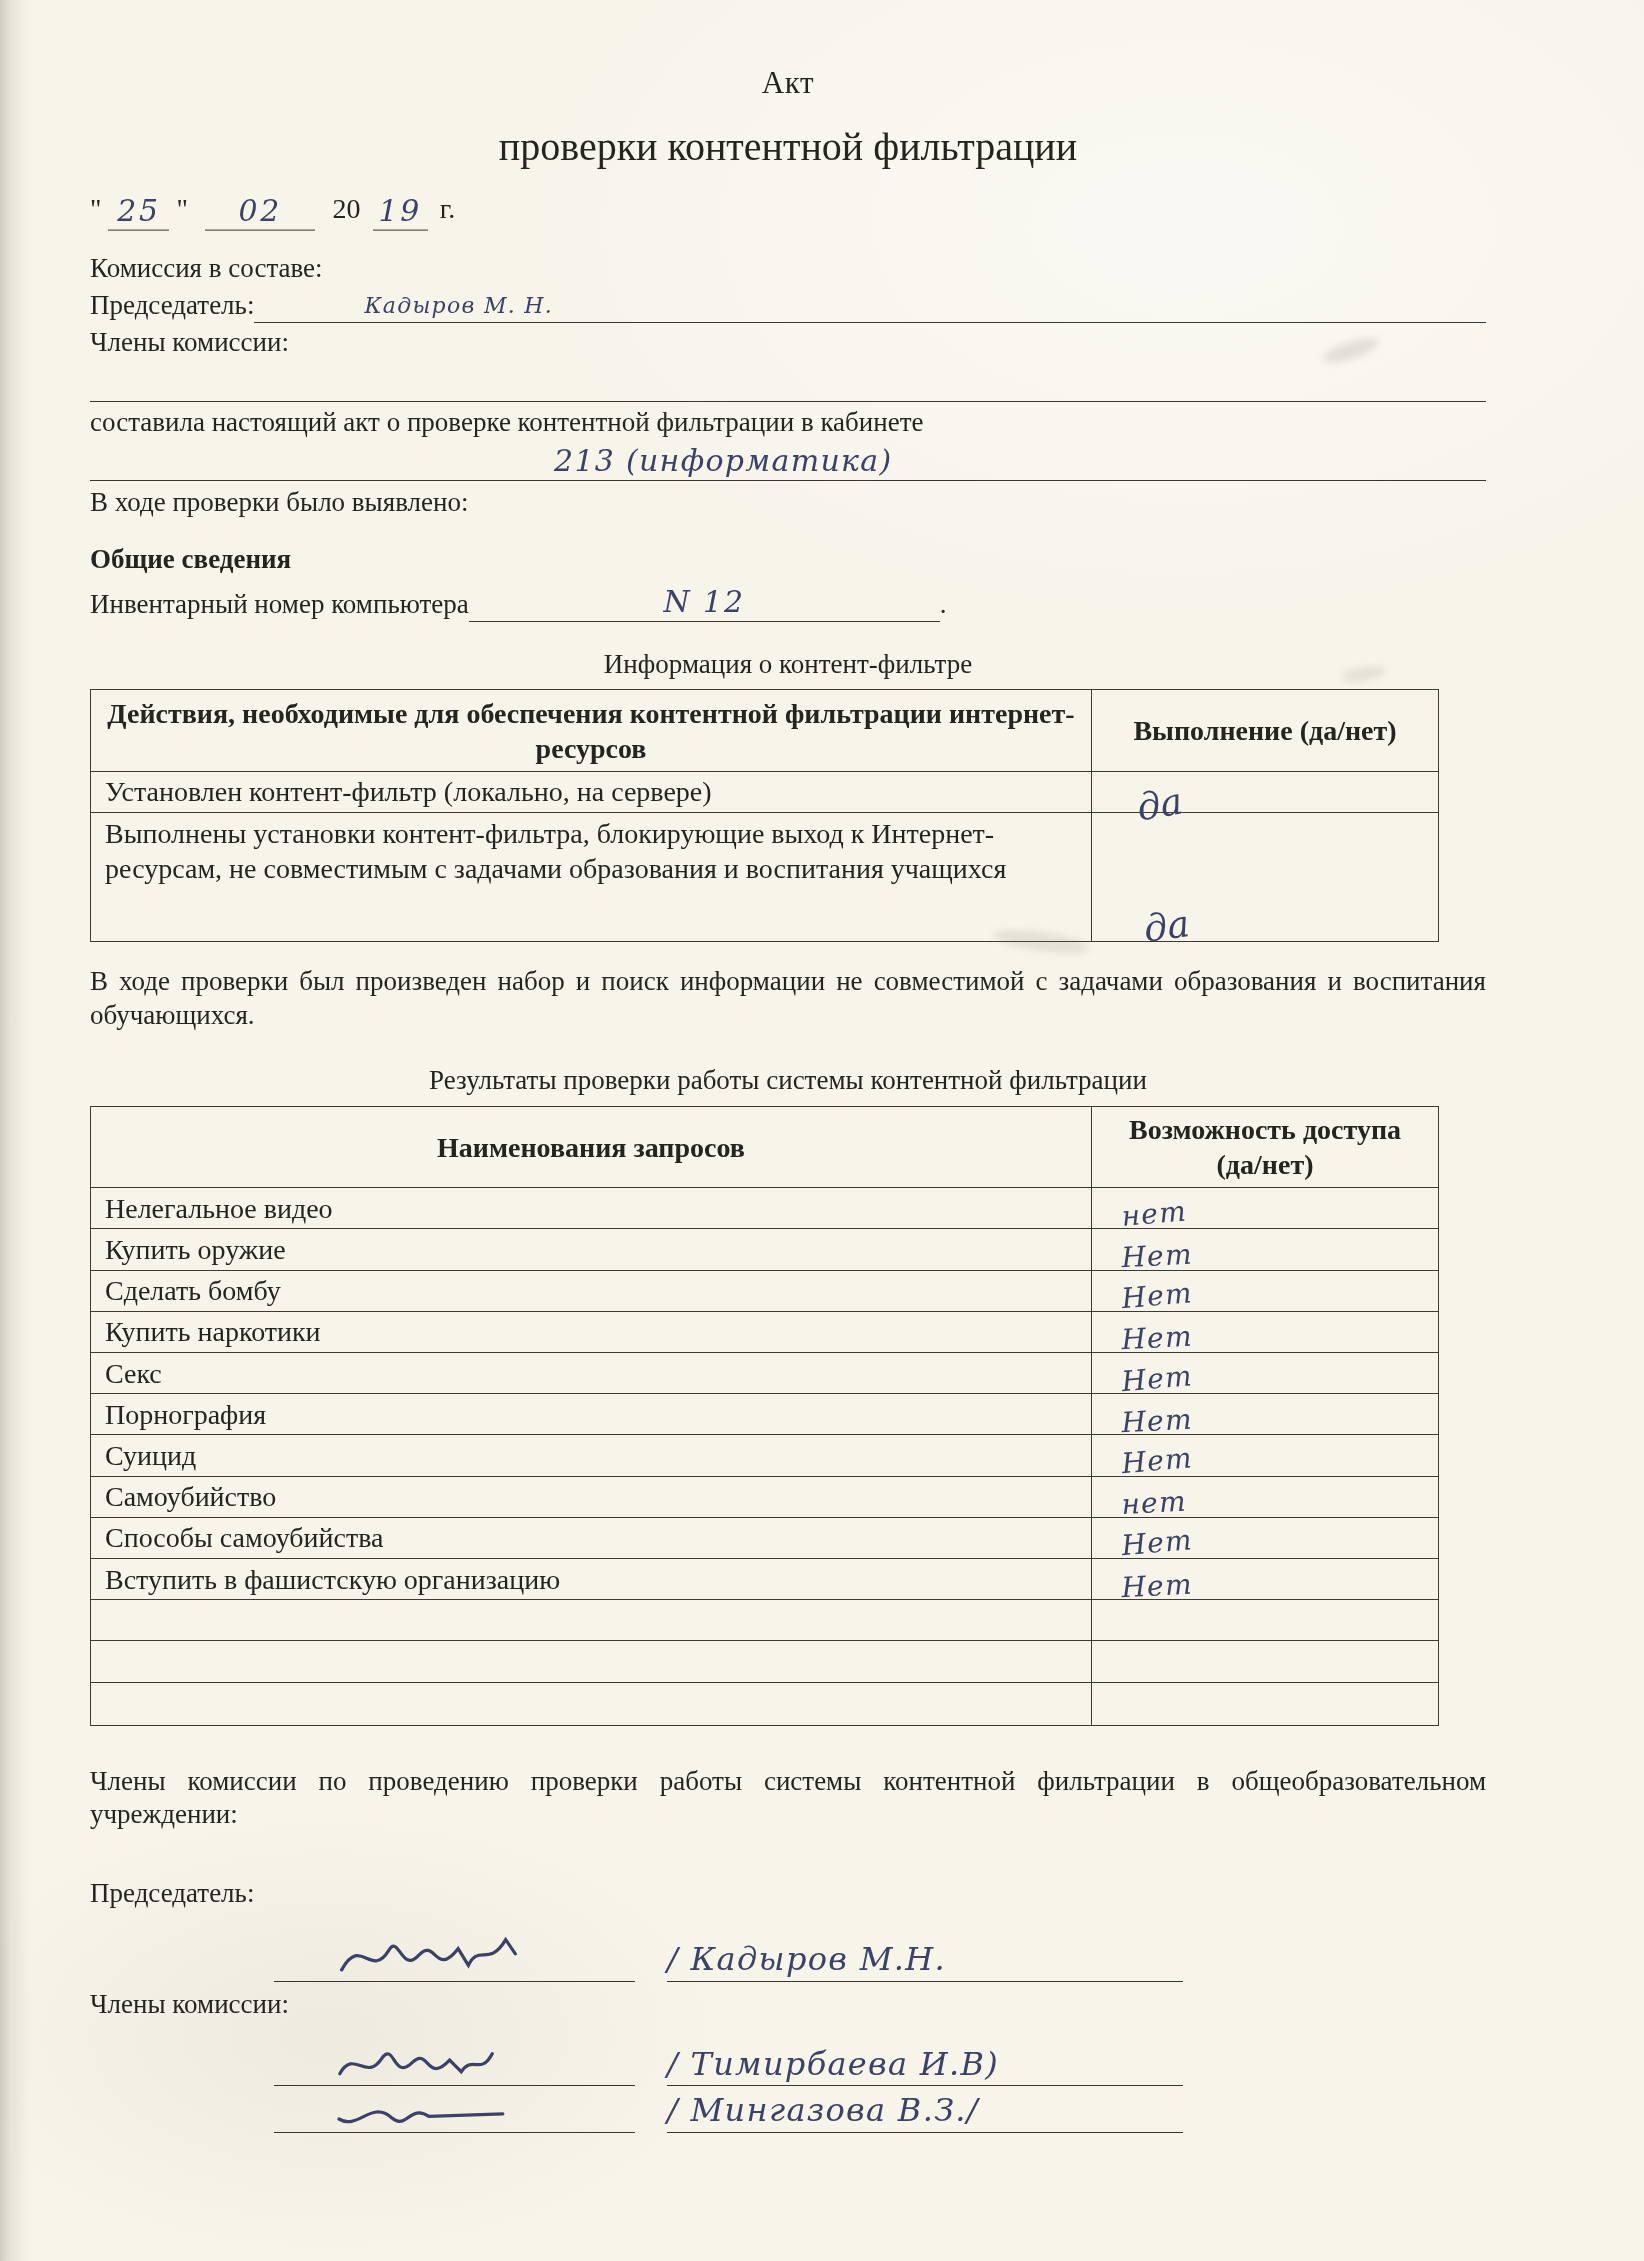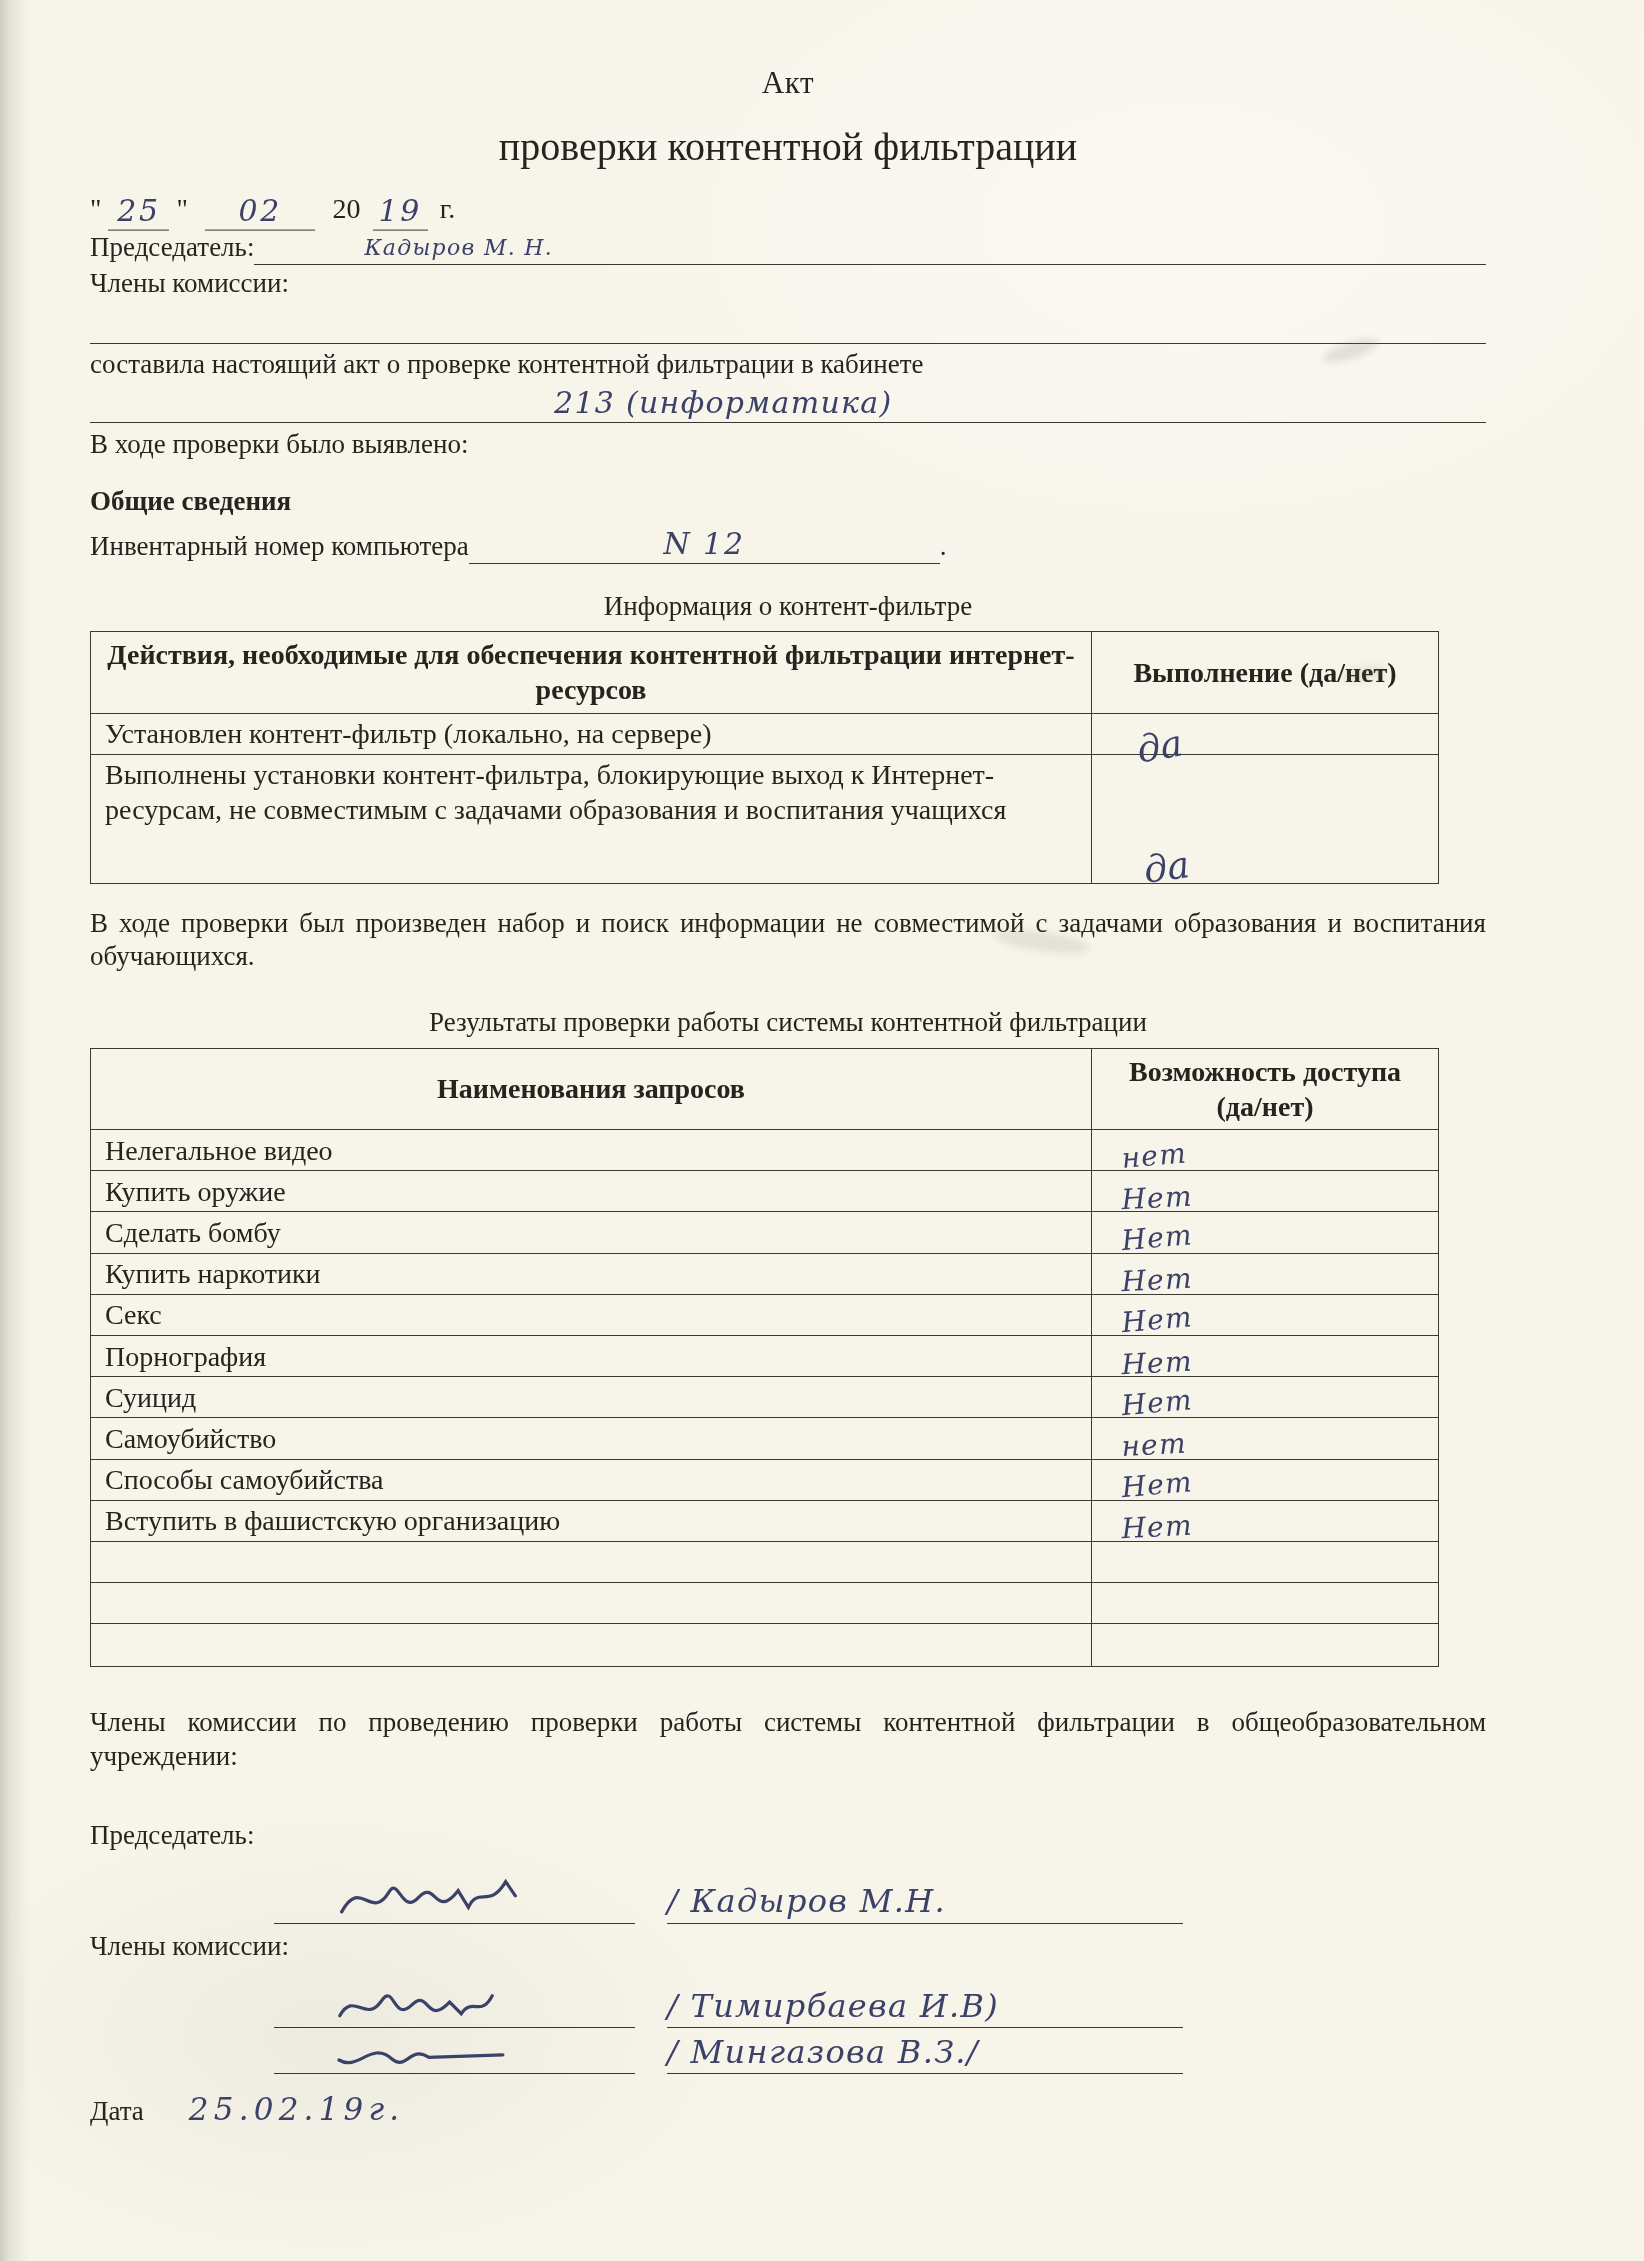--- a/index.html
+++ b/index.html
@@ -118,20 +118,21 @@
     <div class="date-line">
       <span>"</span>
       <span class="dseg d-day hand">25</span>
       <span>"</span>
       <span class="dseg d-month hand">02</span>
       <span>20</span>
       <span class="dseg d-year hand">19</span>
       <span>г.</span>
     </div>
 
+    <div class="commission-intro">Комиссия в составе:</div>
 
     <div class="line chairman-line">
       <span>Председатель:</span>
       <span class="fill"><span class="hand chairman-name">Кадыров М. Н.</span></span>
     </div>
 
     <div class="members-label">Члены комиссии:</div>
 
 
     <div class="rule blank-rule"></div>
@@ -280,20 +281,16 @@
     <div class="sig-row r3">
       <span class="sig-seg">
         <svg width="181" height="45" viewBox="0 0 280 70">
           <path d="M10 42 C 40 60, 60 12, 92 40 C 116 60, 120 18, 150 38 L 265 34" stroke="#3c4168" stroke-width="5" fill="none" stroke-linecap="round"></path>
         </svg>
       </span>
       <span class="sig-gap"></span>
       <span class="sig-name-seg"><span class="hand sig-name">/ Мингазова В.З./</span></span>
     </div>
 
-    <div class="date-bottom">
-      <span>Дата</span>
-      <span class="hand">25.02.19г.</span>
-    </div>
 
   </div>
 </div>
 
 
 </body></html>

